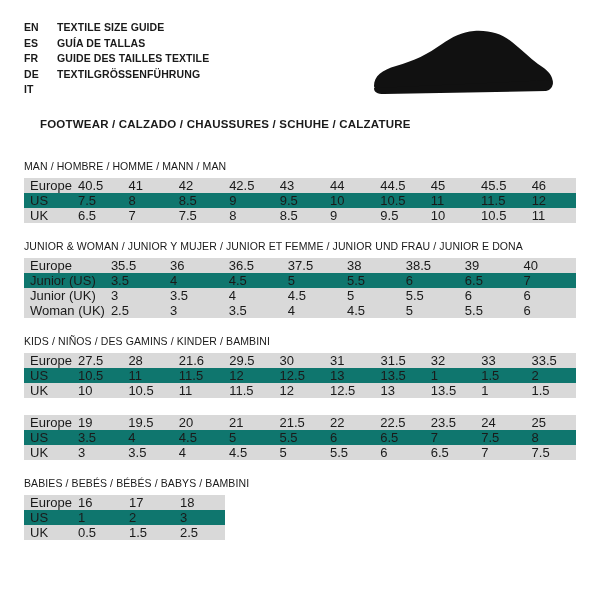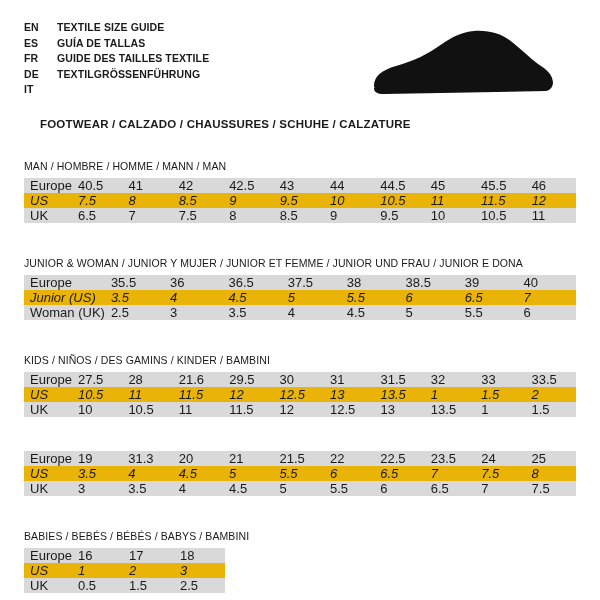--- a/index.html
+++ b/index.html
@@ -59,21 +59,21 @@
   }
   .footwear-line {
     margin-top: 12px;
     font-size: 11.5px;
     font-weight: bold;
     letter-spacing: 0.2px;
     padding-left: 16px;
   }
   
   .section {
-    margin-top: 34px;
+    margin-top: 17px;
   }
   .section.first { margin-top: 30px; }
   .section-title {
     font-size: 10.5px;
     font-weight: normal;
     letter-spacing: 0.1px;
     margin-bottom: 6px;
   }
   table.size-table {
     border-collapse: collapse;
@@ -84,22 +84,21 @@
     height: 15px;
     padding: 0 0 0 6px;
     vertical-align: middle;
     white-space: nowrap;
     color: #1a1a1a;
   }
   tr.shaded td {
     background: #d9d9d9;
   }
   tr.plain td {
-    background: #eab308;
-    font-style: italic;
+    background: #0f766e;
   }
   .label-cell {
     text-align: left;
   }
   .val-cell {
     text-align: left;
   }
 </style>
 </head>
 <body>
@@ -233,20 +232,31 @@
           <td class="val-cell">3.5</td>
           <td class="val-cell">4</td>
           <td class="val-cell">4.5</td>
           <td class="val-cell">5</td>
           <td class="val-cell">5.5</td>
           <td class="val-cell">6</td>
           <td class="val-cell">6.5</td>
           <td class="val-cell">7</td>
         </tr>
         <tr class="shaded">
+          <td class="label-cell">Junior (UK)</td>
+          <td class="val-cell">3</td>
+          <td class="val-cell">3.5</td>
+          <td class="val-cell">4</td>
+          <td class="val-cell">4.5</td>
+          <td class="val-cell">5</td>
+          <td class="val-cell">5.5</td>
+          <td class="val-cell">6</td>
+          <td class="val-cell">6</td>
+        </tr>
+        <tr class="shaded">
           <td class="label-cell">Woman (UK)</td>
           <td class="val-cell">2.5</td>
           <td class="val-cell">3</td>
           <td class="val-cell">3.5</td>
           <td class="val-cell">4</td>
           <td class="val-cell">4.5</td>
           <td class="val-cell">5</td>
           <td class="val-cell">5.5</td>
           <td class="val-cell">6</td>
         </tr>
@@ -326,21 +336,21 @@
           <col style="width:51px">
           <col style="width:51px">
           <col style="width:51px">
           <col style="width:51px">
           <col style="width:51px">
       </colgroup>
       <tbody>
         <tr class="shaded">
           <td class="label-cell">Europe</td>
           <td class="val-cell">19</td>
-          <td class="val-cell">31.3</td>
+          <td class="val-cell">19.5</td>
           <td class="val-cell">20</td>
           <td class="val-cell">21</td>
           <td class="val-cell">21.5</td>
           <td class="val-cell">22</td>
           <td class="val-cell">22.5</td>
           <td class="val-cell">23.5</td>
           <td class="val-cell">24</td>
           <td class="val-cell">25</td>
         </tr>
         <tr class="plain">

